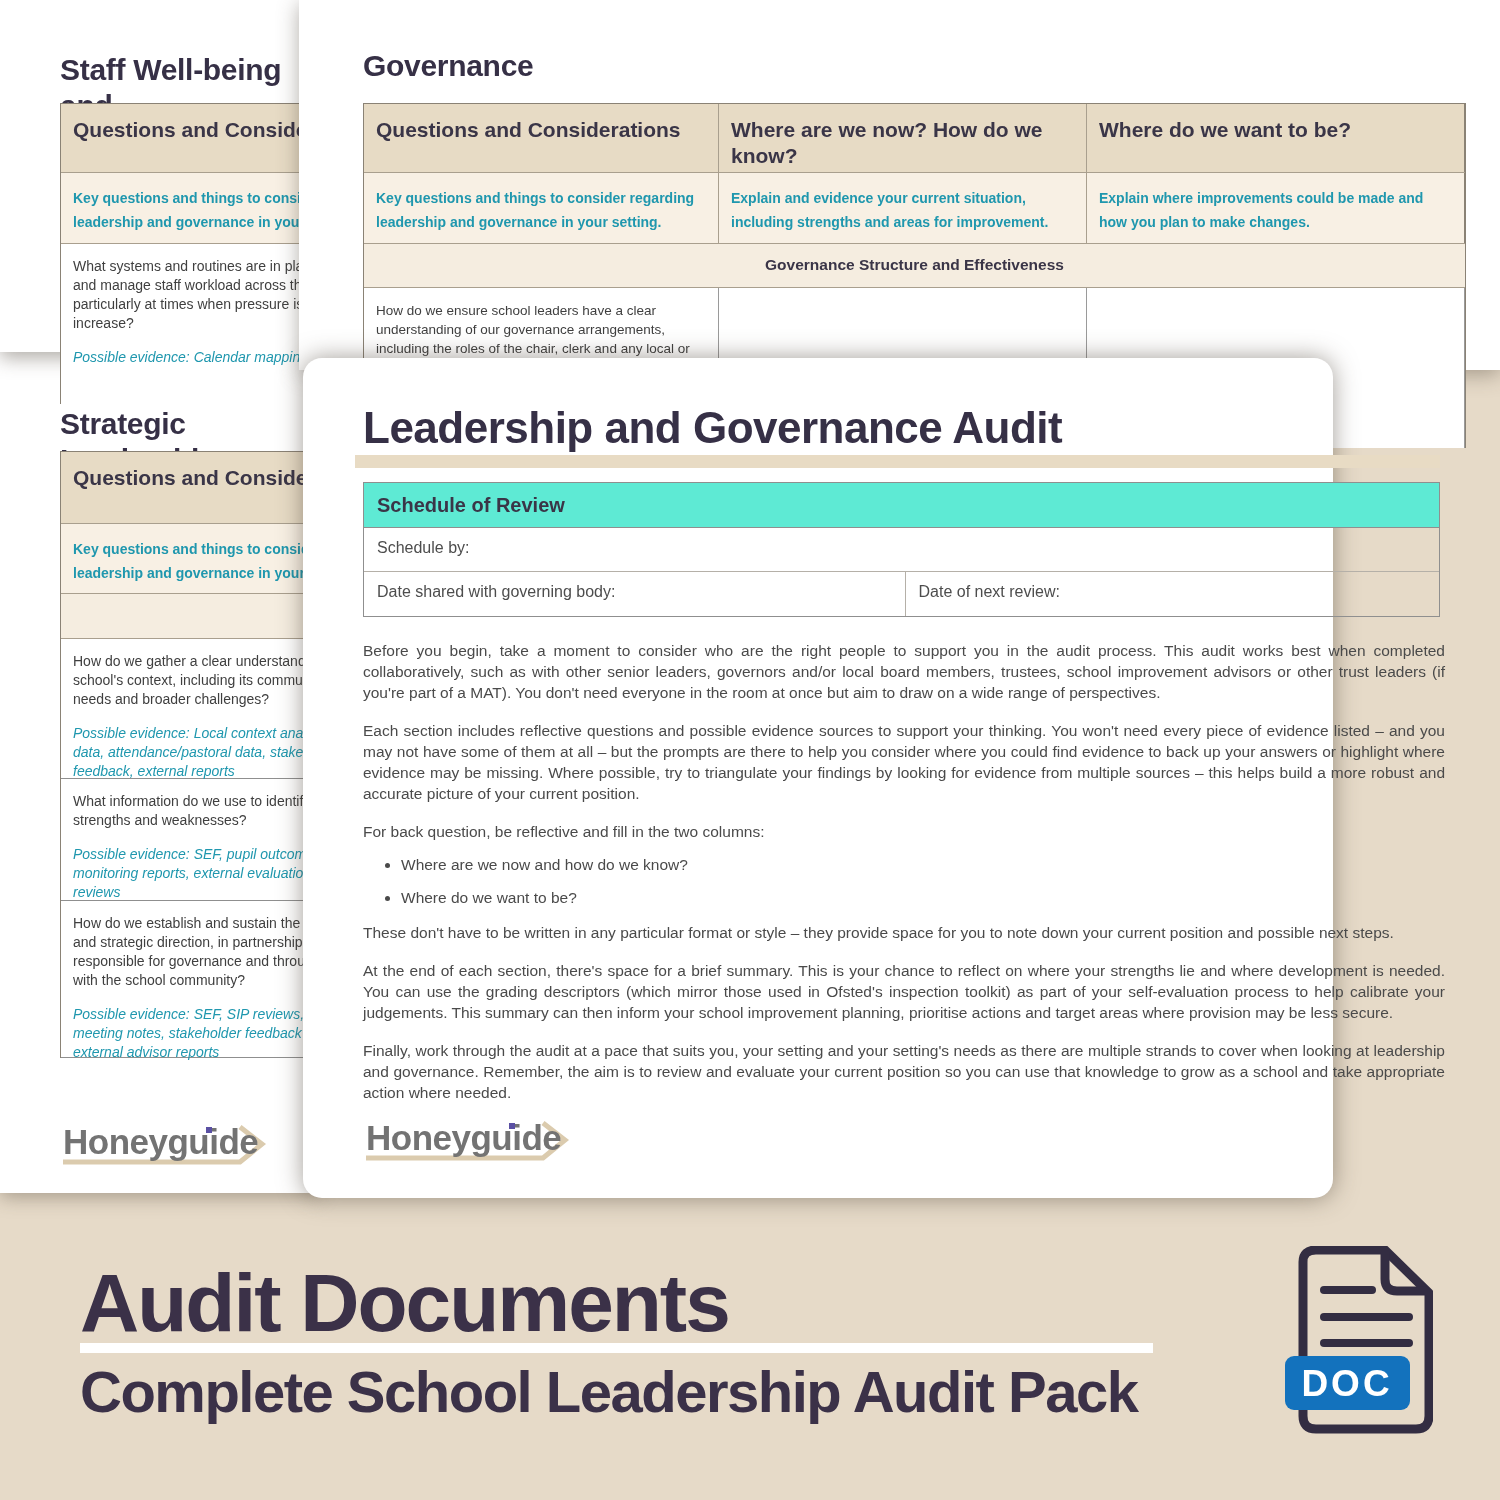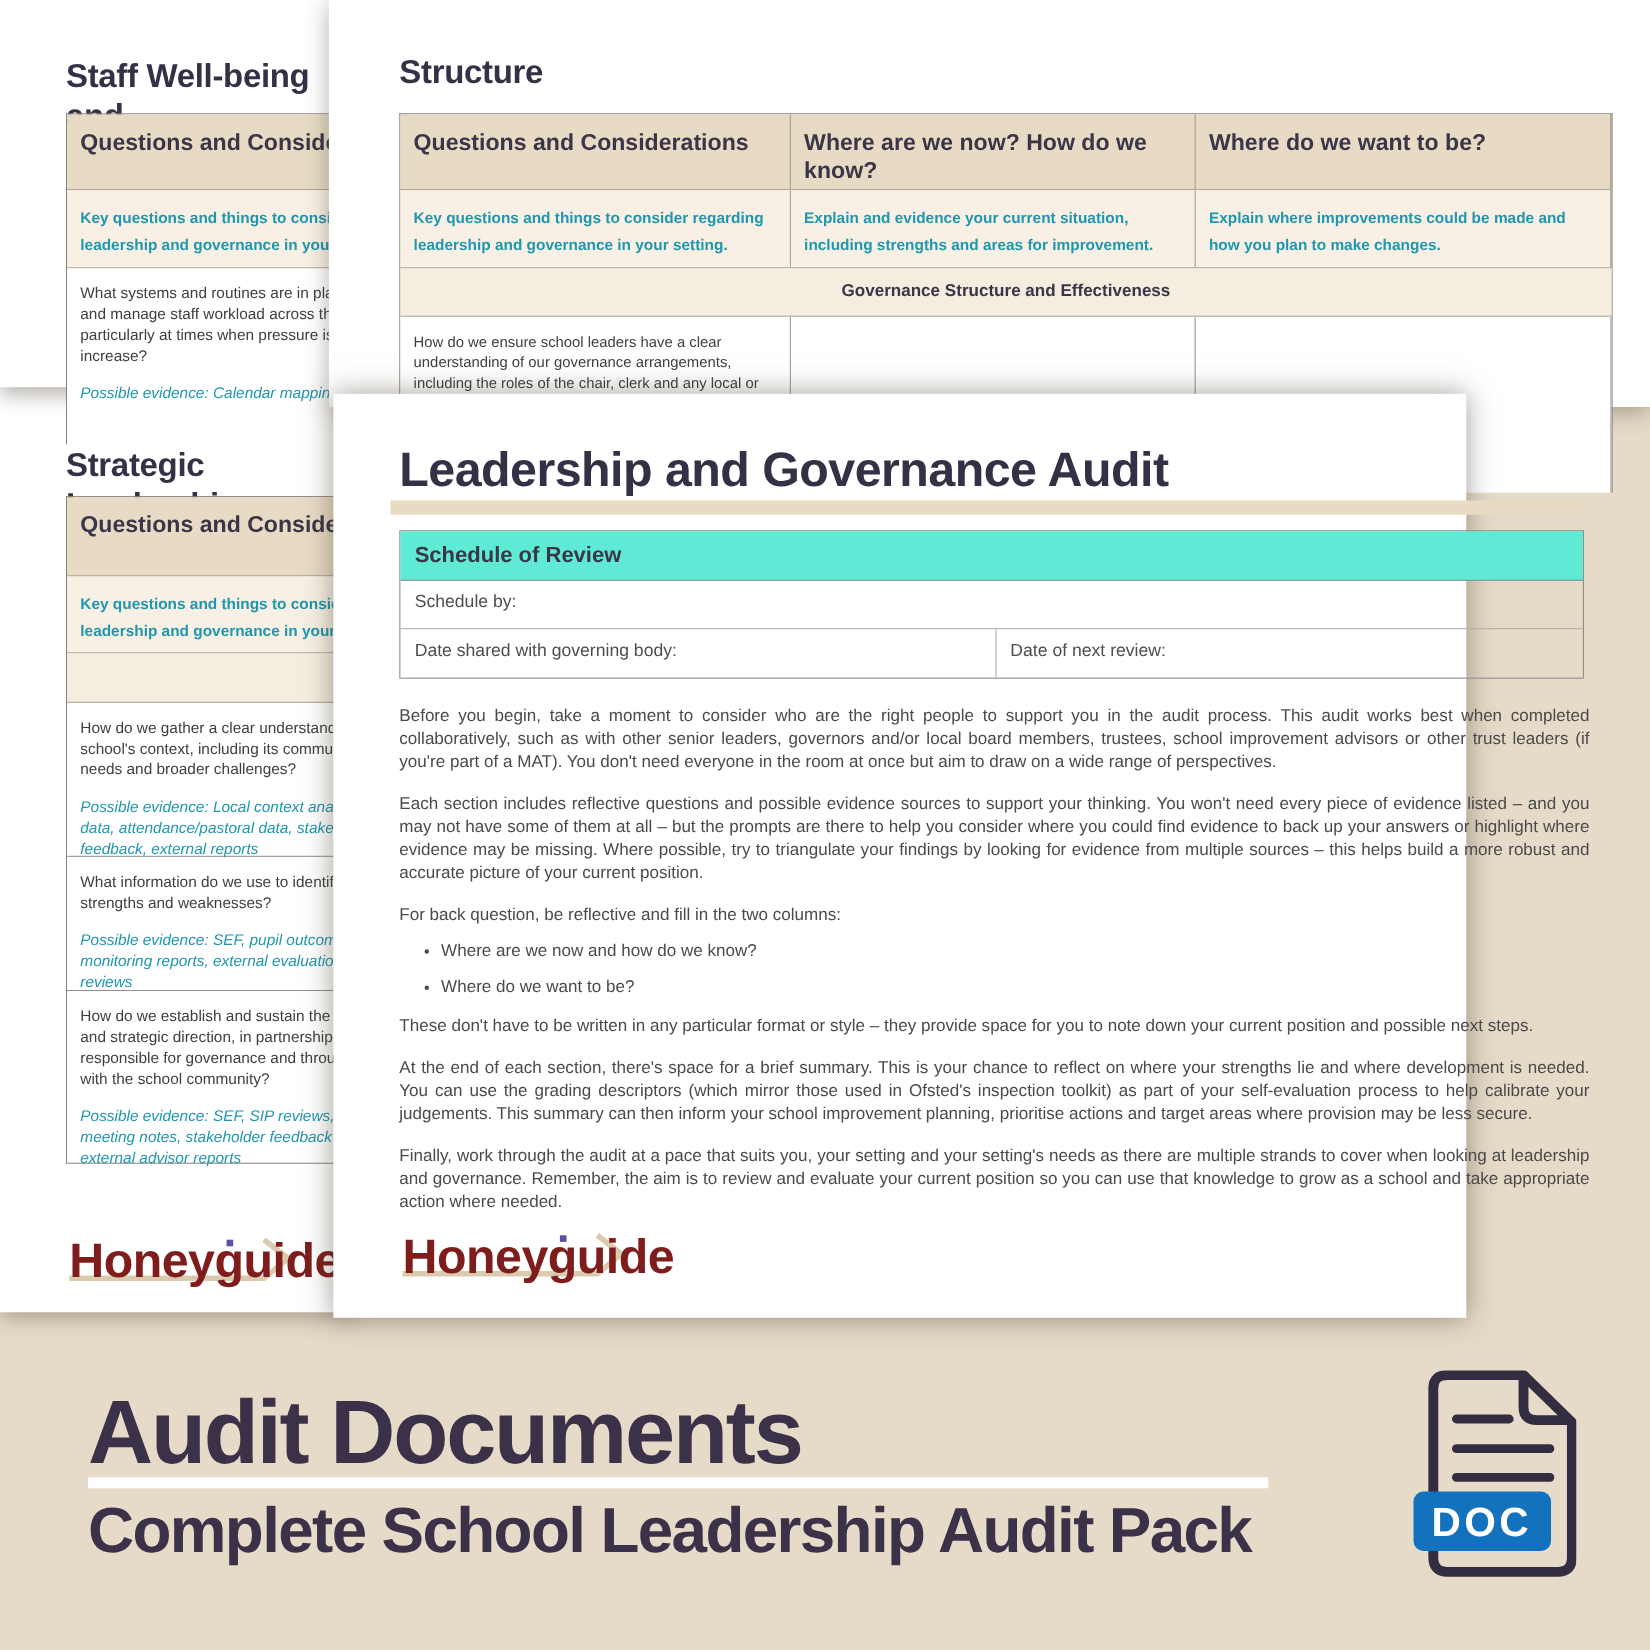--- a/index.html
+++ b/index.html
@@ -6,21 +6,21 @@
   *{box-sizing:border-box;font-family:"Liberation Sans", sans-serif;}
   .stage{position:relative;width:1500px;height:1500px;overflow:hidden;background:#e6dac8;}
   .page{position:absolute;background:#ffffff;}
   .pre{white-space:pre-line;}
 
   
   .banner{position:absolute;left:0;top:1196px;width:1500px;height:304px;background:#e6dac8;z-index:1;}
   .page-c{left:0;top:350px;width:320px;height:843px;z-index:2;box-shadow:0 4px 18px rgba(70,60,48,.40);}
   .page-a{left:0;top:0;width:307px;height:352px;z-index:3;box-shadow:0 6px 18px rgba(70,60,48,.42);}
   .page-b{left:299px;top:0;width:1201px;height:370px;z-index:4;box-shadow:0 4px 20px rgba(70,60,48,.42);}
-  .page-d{left:303px;top:358px;width:1030px;height:840px;z-index:5;box-shadow:0 0 24px rgba(70,60,48,.50);}
+  .page-d{left:303px;top:358px;width:1030px;height:840px;z-index:5;box-shadow:0 0 24px rgba(70,60,48,.50);border-radius:19px;}
 
   .doc-title{position:absolute;margin:0;font-weight:bold;color:#363046;font-size:30px;line-height:36px;letter-spacing:-.3px;}
 
   
   .atable{position:absolute;border-left:1px solid #8a8275;border-top:1px solid #8a8275;}
   .arow{border-bottom:1px solid #a99f8e;}
   .row-head{background:#e7dbc5;}
   .row-key{background:#f8f0e4;}
   .row-sub{background:#f5ede0;}
   .row-body{background:#ffffff;border-bottom-color:#8f8f8f;}
@@ -50,21 +50,21 @@
   .title-bar{position:absolute;left:52px;top:97px;width:1085px;height:13px;background:#e8dbc4;}
   .howto{position:absolute;left:60px;top:282px;width:1082px;}
   .howto h3{margin:0 0 16px 0;font-size:24px;font-weight:bold;color:#3a3547;}
   .howto p{margin:0 0 17px 0;font-size:15.5px;line-height:21px;color:#4a4a4a;text-align:justify;}
   .howto p.tight{margin-bottom:10px;text-align:left;}
   .howto ul{margin:0 0 14px 0;padding-left:26px;}
   .howto li{font-size:15.5px;line-height:21px;color:#4a4a4a;margin:12px;}
 
   
   .hglogo{position:absolute;width:215px;height:48px;}
-  .hglogo .hgtext{position:absolute;left:3px;top:2px;font-size:44px;font-weight:bold;letter-spacing:-.5px;color:#7f1d1d;}
+  .hglogo .hgtext{position:absolute;left:3px;top:2px;font-size:35px;font-weight:bold;letter-spacing:-.5px;color:#737373;}
   .hglogo svg{position:absolute;left:0;top:0;}
   .hglogo .idot{position:absolute;left:146px;top:7px;width:6px;height:6px;background:#5a50a3;}
 
   
   .pack-title{position:absolute;left:80px;top:1262px;margin:0;font-size:82px;line-height:1;font-weight:bold;letter-spacing:-2px;color:#3b3148;z-index:6;}
   .divider{position:absolute;left:80px;top:1343px;width:1073px;height:10px;background:#ffffff;z-index:6;}
   .pack-subtitle{position:absolute;left:80px;top:1360px;margin:0;font-size:58px;line-height:1.1;font-weight:bold;letter-spacing:-1.5px;color:#3b3148;z-index:6;}
   .doc-icon{position:absolute;left:1283px;top:1246px;z-index:6;}
 </style>
 </head>
@@ -155,21 +155,21 @@
 and manage staff workload across the year,
 particularly at times when pressure is likely to
 increase?</div>
           <div class="ev-txt pre">Possible evidence: Calendar mapping, staff</div>
         </div>
       </div>
     </div>
   </section>
 
   <section class="page page-b">
-    <h2 class="doc-title" style="left:64px;top:48px;">Structure</h2>
+    <h2 class="doc-title" style="left:64px;top:48px;">Governance</h2>
     <div class="gtable">
       <div class="grow row-head" style="height:69px;">
         <div class="gcell gc1 cell head-txt">Questions and Considerations</div>
         <div class="gcell gc2 cell head-txt pre">Where are we now? How do we
 know?</div>
         <div class="gcell gc3 cell head-txt">Where do we want to be?</div>
       </div>
       <div class="grow row-key" style="height:71px;">
         <div class="gcell gc1 cell key-txt pre">Key questions and things to consider regarding
 leadership and governance in your setting.</div>

